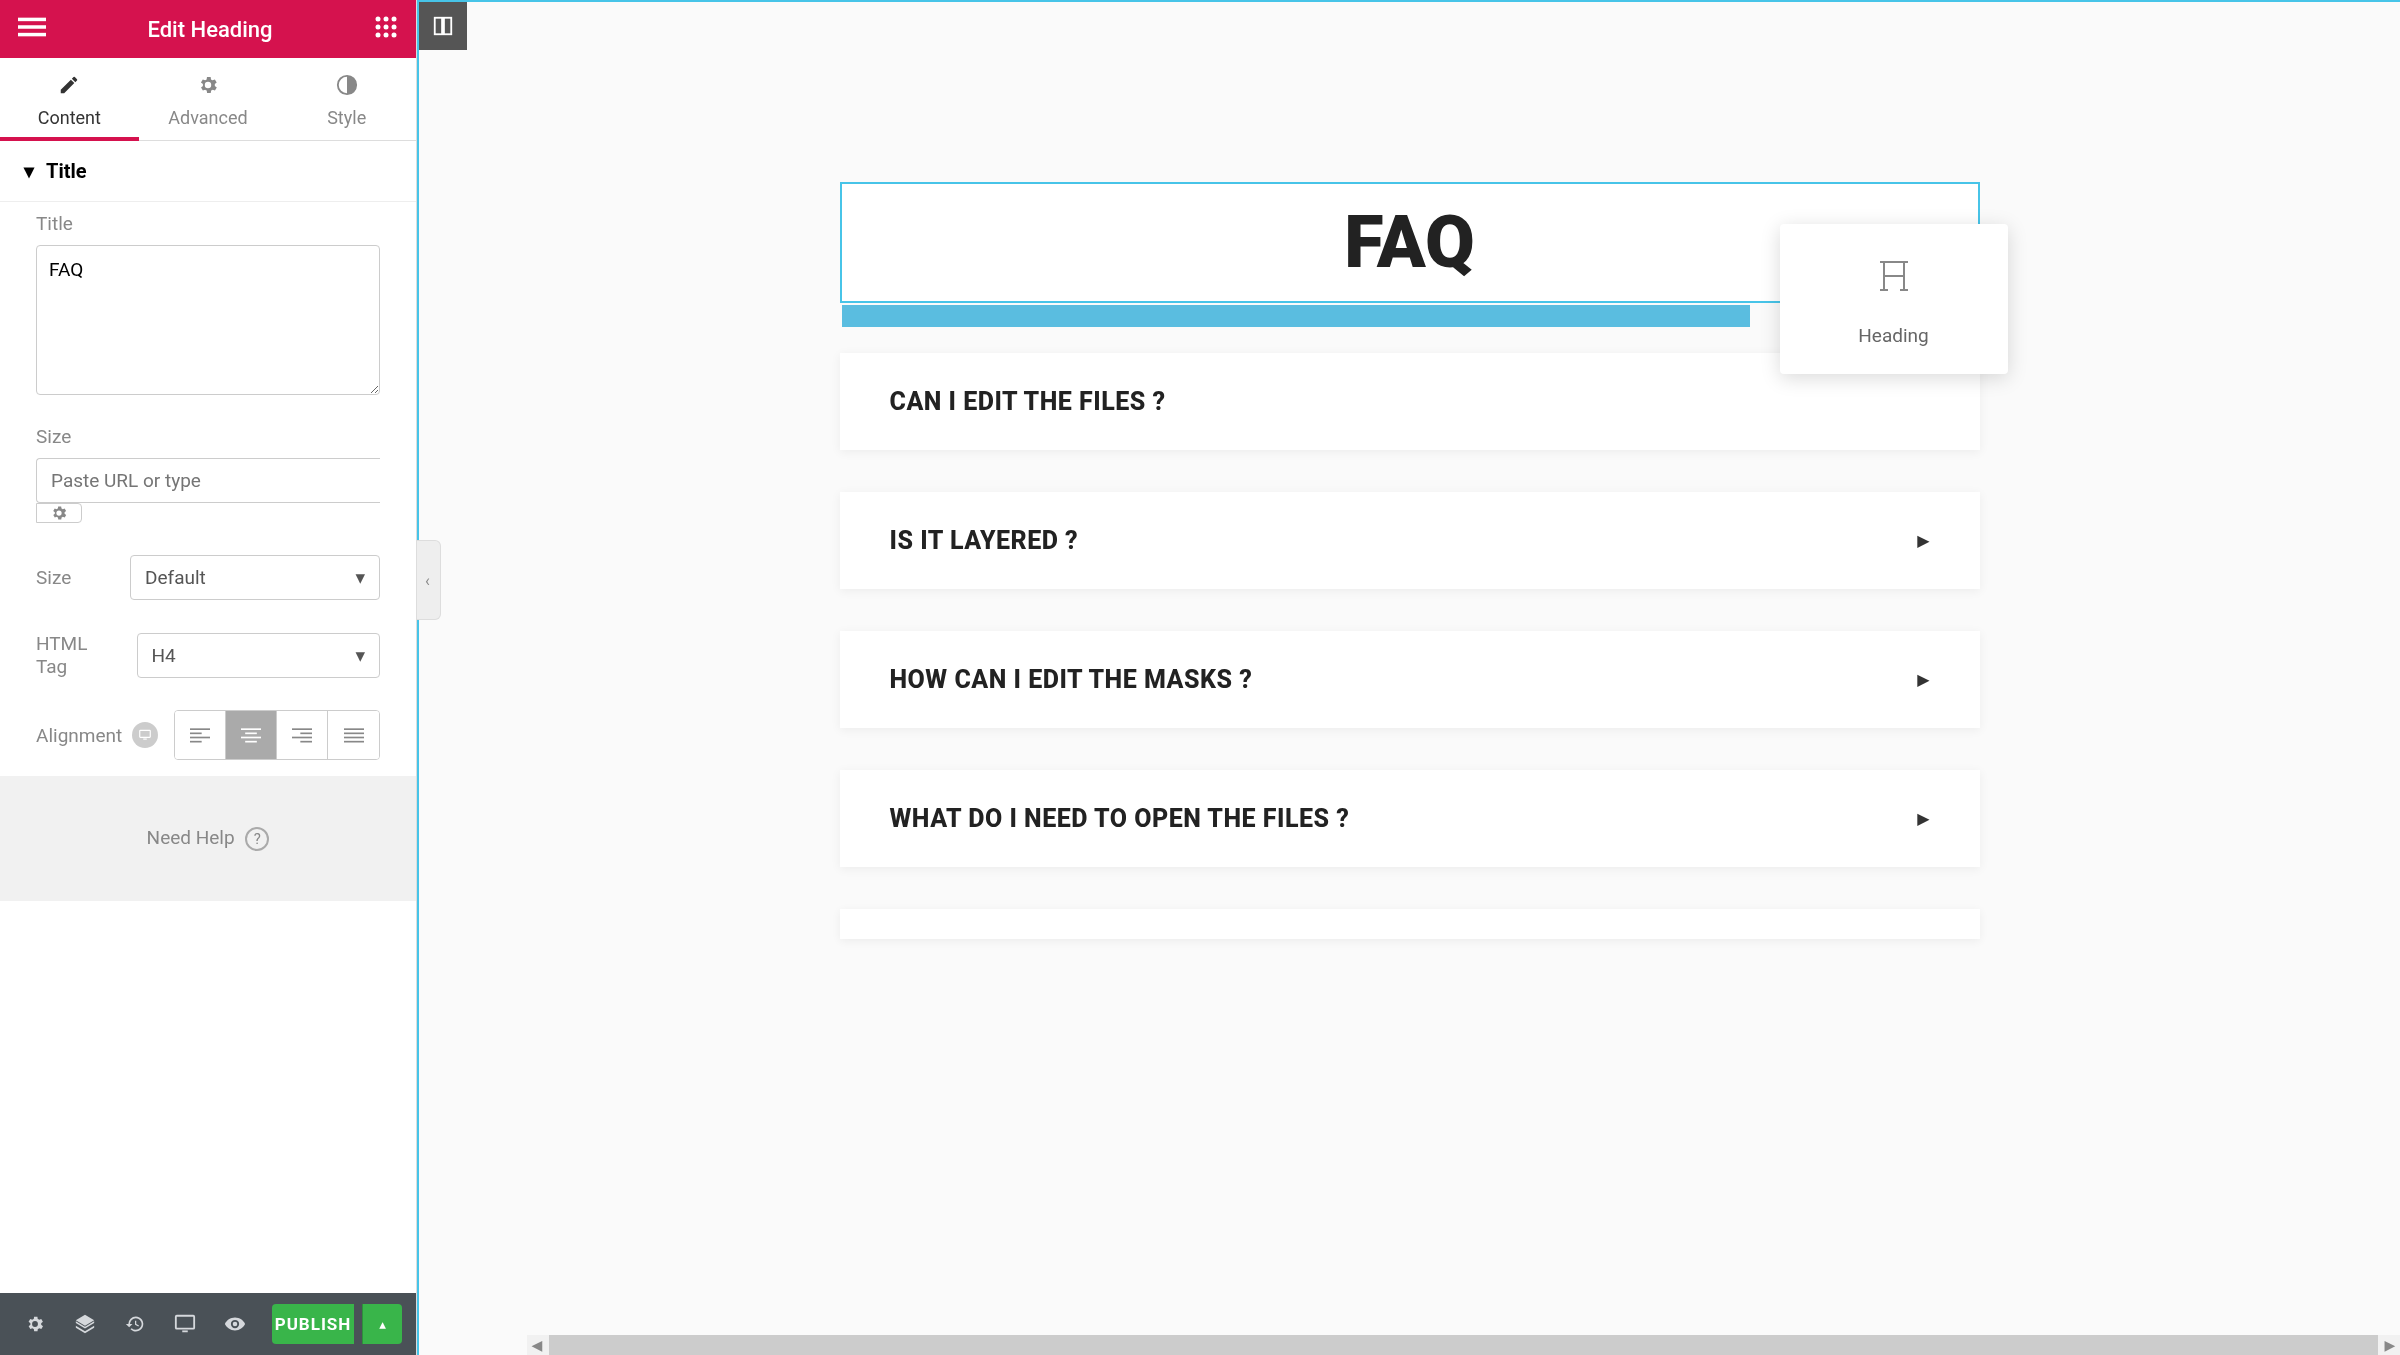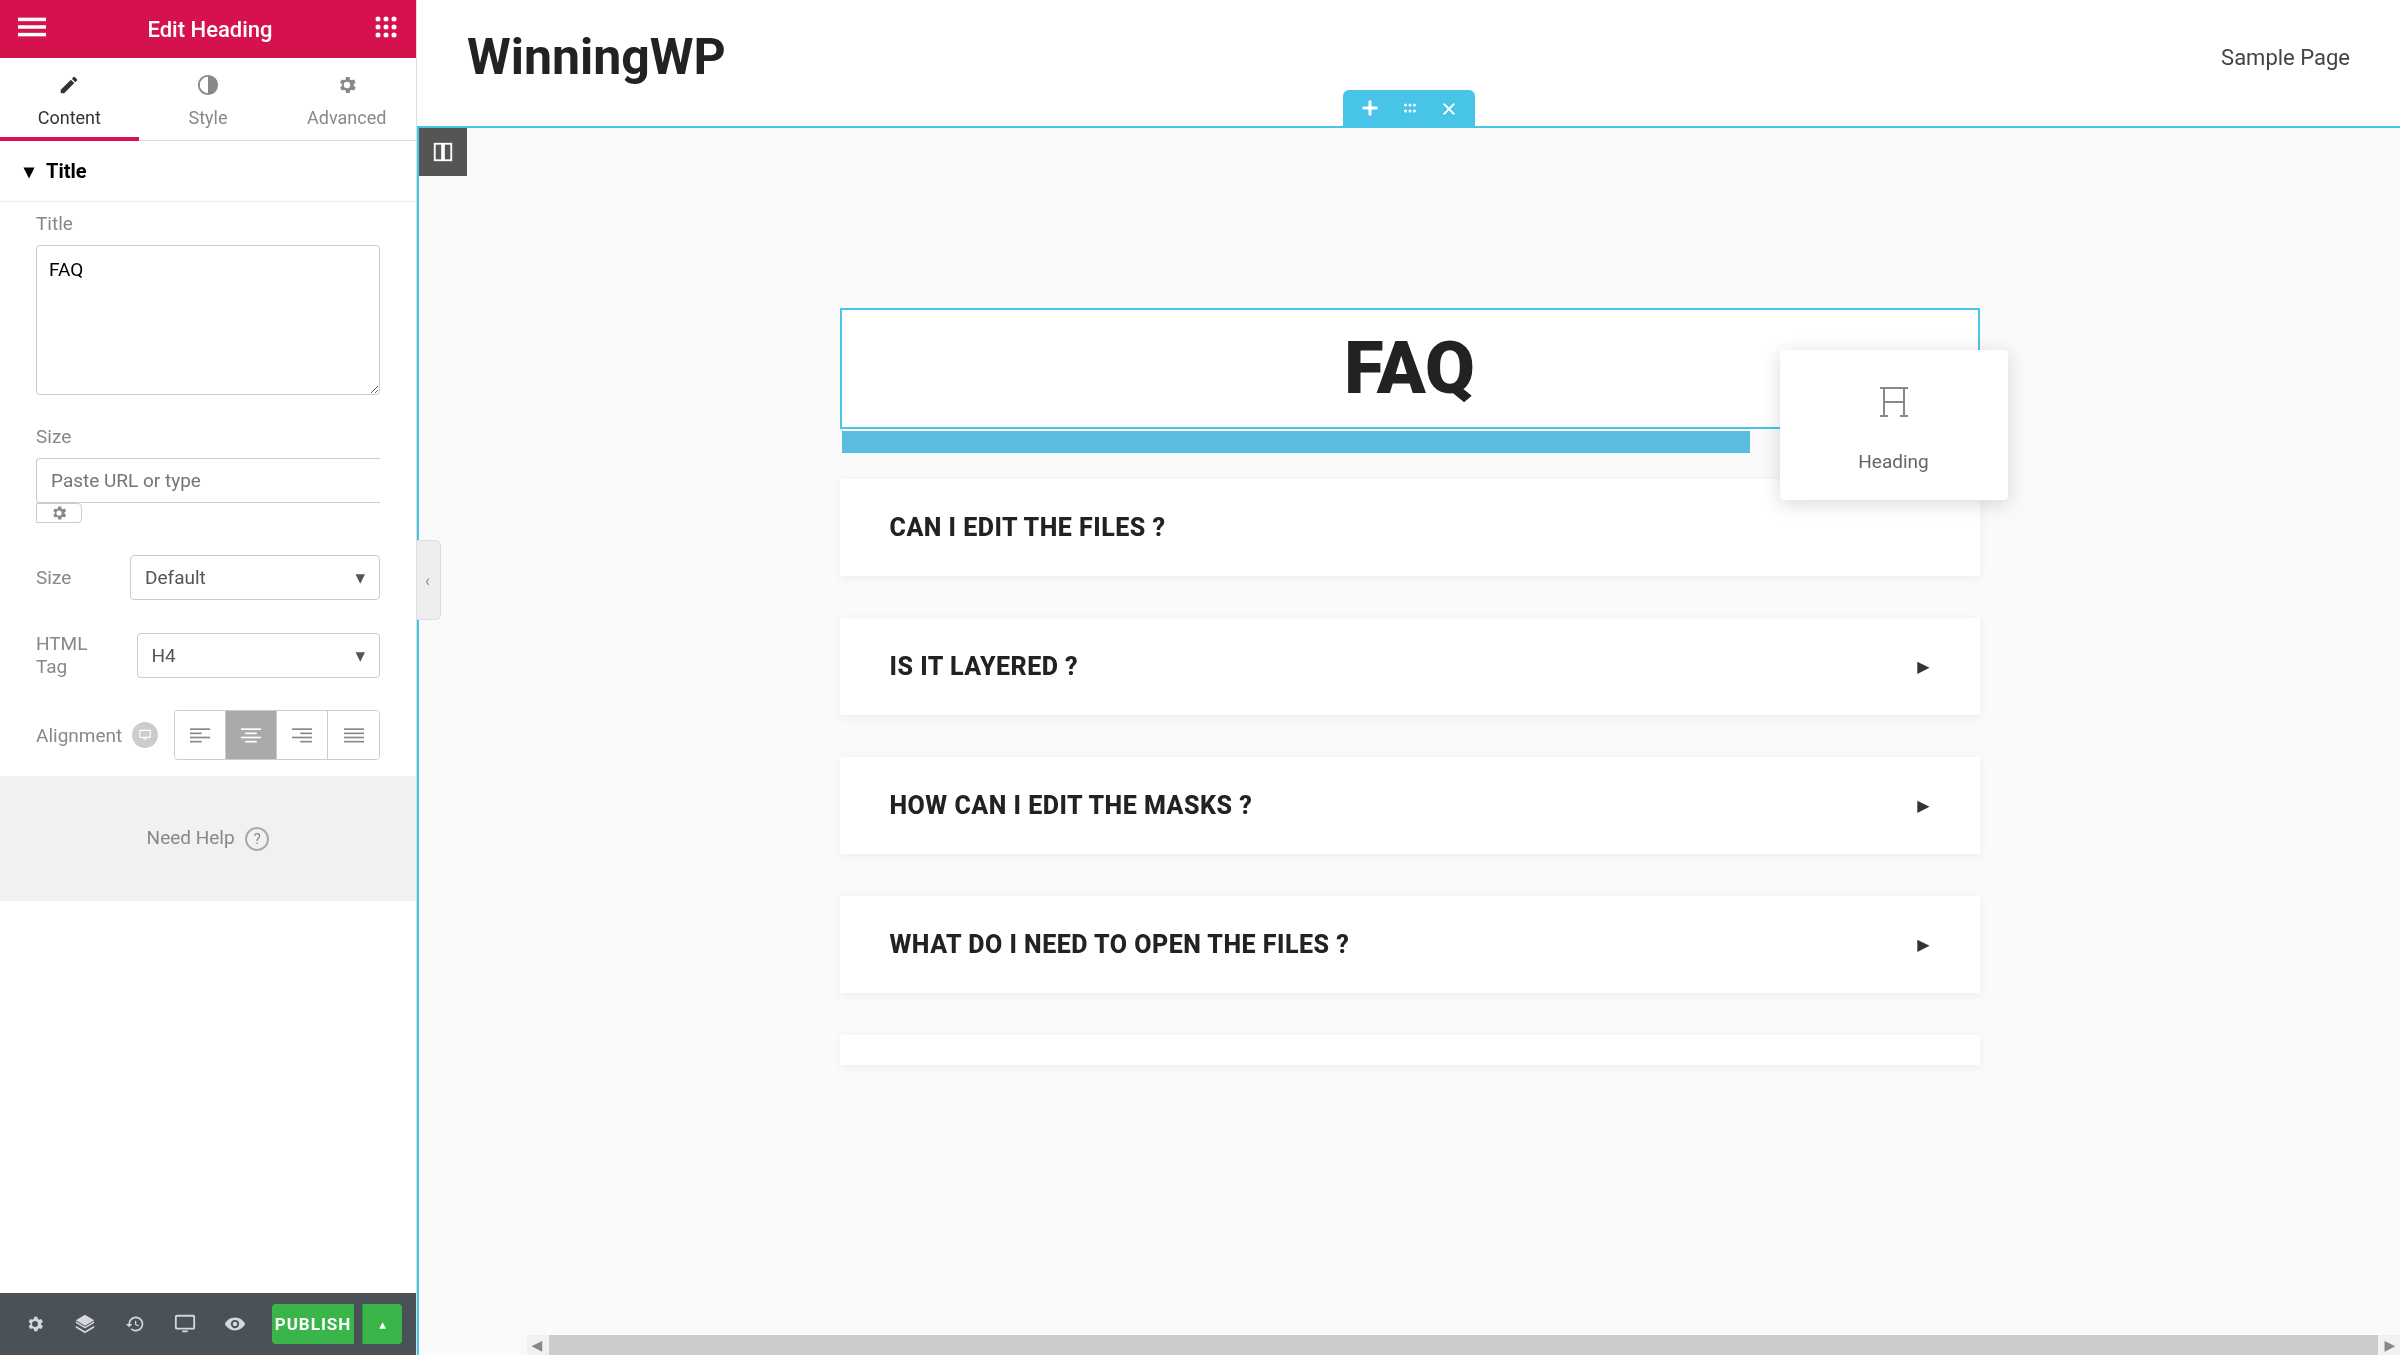--- a/index.html
+++ b/index.html
@@ -467,33 +467,33 @@
         <span class="tab-icon">
           <svg width="22" height="22" viewBox="0 0 24 24" fill="currentColor">
               <path d="M3 17.25V21h3.75L17.81 9.94l-3.75-3.75L3 17.25zM20.71 7.04a1 1 0 000-1.41l-2.34-2.34a1 1 0 00-1.41 0l-1.83 1.83 3.75 3.75 1.83-1.83z"></path>
             </svg>
         </span>
         <span class="tab-label">Content</span>
       </div>
       <div class="tab">
         <span class="tab-icon">
           <svg width="22" height="22" viewBox="0 0 24 24" fill="currentColor">
+              <path d="M19.4 13l.1-1-.1-1 2.1-1.6-2-3.5-2.5 1a7 7 0 00-1.7-1l-.4-2.6h-4l-.4 2.6a7 7 0 00-1.7 1l-2.5-1-2 3.5L6.5 11l-.1 1 .1 1-2.1 1.6 2 3.5 2.5-1a7 7 0 001.7 1l.4 2.6h4l.4-2.6a7 7 0 001.7-1l2.5 1 2-3.5L19.4 13zM12 15.5A3.5 3.5 0 1112 8.5a3.5 3.5 0 010 7z"></path>
+            </svg>
+        </span>
+        <span class="tab-label">Advanced</span>
+      </div>
+      <div class="tab">
+        <span class="tab-icon">
+          <svg width="22" height="22" viewBox="0 0 24 24" fill="currentColor">
               <circle cx="12" cy="12" r="10" fill="none" stroke="currentColor" stroke-width="2"></circle>
               <path d="M12 2 A10 10 0 0 1 12 22 Z"></path>
             </svg>
         </span>
         <span class="tab-label">Style</span>
-      </div>
-      <div class="tab">
-        <span class="tab-icon">
-          <svg width="22" height="22" viewBox="0 0 24 24" fill="currentColor">
-              <path d="M19.4 13l.1-1-.1-1 2.1-1.6-2-3.5-2.5 1a7 7 0 00-1.7-1l-.4-2.6h-4l-.4 2.6a7 7 0 00-1.7 1l-2.5-1-2 3.5L6.5 11l-.1 1 .1 1-2.1 1.6 2 3.5 2.5-1a7 7 0 001.7 1l.4 2.6h4l.4-2.6a7 7 0 001.7-1l2.5 1 2-3.5L19.4 13zM12 15.5A3.5 3.5 0 1112 8.5a3.5 3.5 0 010 7z"></path>
-            </svg>
-        </span>
-        <span class="tab-label">Advanced</span>
       </div>
     </div>
 
     <div class="panel-content">
       <div class="section-header">
         <span>▾</span>
         <span>Title</span>
       </div>
 
       <div class="control-full">
@@ -611,24 +611,20 @@
           </svg>
       </div>
       <button class="publish-btn">PUBLISH</button>
       <button class="publish-dropdown">
         <span>▴</span>
       </button>
     </div>
   </div>
 
   <div class="main">
-    <div class="preview-header">
-      <div class="site-title">WinningWP</div>
-      <div class="nav-link">Sample Page</div>
-    </div>
 
     <div class="section-toolbar">
       <span>
         <svg width="18" height="18" viewBox="0 0 24 24" fill="currentColor">
             <rect x="10" y="2" width="4" height="20"></rect>
             <rect x="2" y="10" width="20" height="4"></rect>
           </svg>
       </span>
       <span>
         <svg width="18" height="18" viewBox="0 0 24 24" fill="currentColor">

